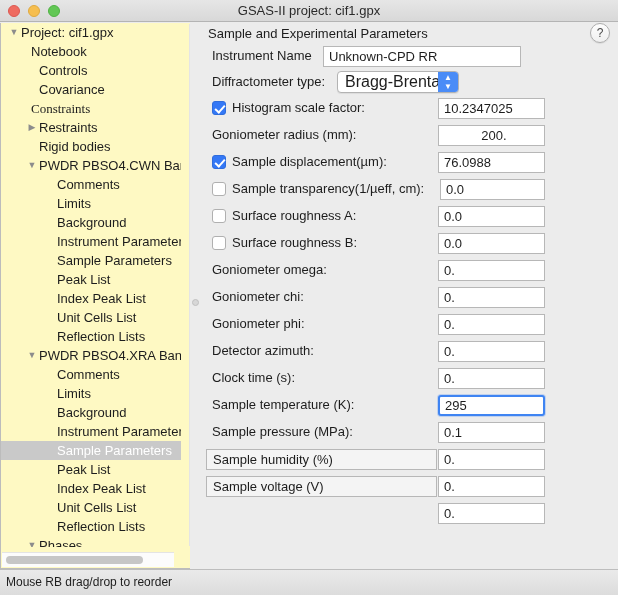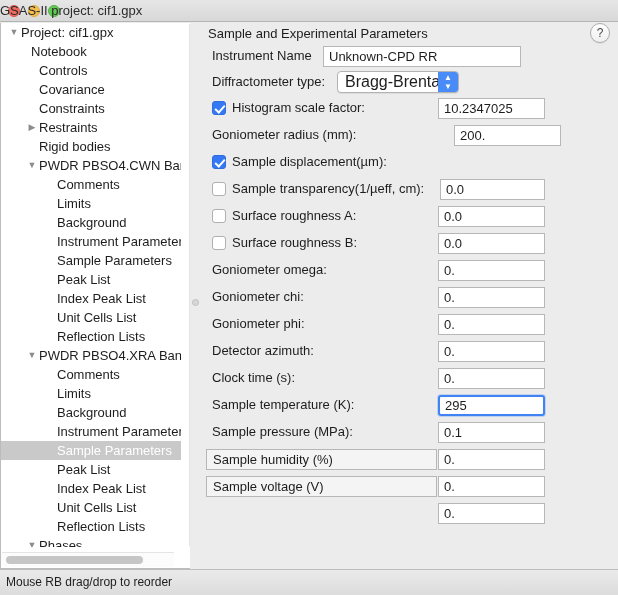--- a/index.html
+++ b/index.html
@@ -35,29 +35,30 @@
   .light {
     width: 12px; height: 12px; border-radius: 50%;
     box-sizing: border-box;
   }
   .light.red    { background: #ef6b60; border: 1px solid #dc5851; }
   .light.yellow { background: #f6be4f; border: 1px solid #e0a93f; }
   .light.green  { background: #62c755; border: 1px solid #4fb243; }
   .title-text {
     position: absolute; left: 0; top: 0;
     width: 618px; height: 22px; line-height: 22px;
+    text-align: center;
     font-size: 13px; font-weight: 400;
     color: #2a2a2a;
   }
 
   
   .tree-panel {
     position: absolute; left: 0; top: 23px;
     width: 206px; height: 546px;
-    background: #ffffff;
+    background: #fef9c3;
     border: 1px solid #bcbcbc;
     border-top: none;
     box-sizing: border-box;
     overflow: hidden;
   }
   .tree-inner {
     position: absolute; left: 0; top: 0;
     width: 180px; height: 524px;
     overflow: hidden;
   }
@@ -309,21 +310,21 @@
     </div>
     <div class="title-text">GSAS-II project: cif1.gpx</div>
   </div>
 
   <div class="tree-panel">
     <div class="tree-inner" id="tree-inner">
         <div class="tree-row" style="padding-left: 6px;"><span class="tw">▼</span><span class="lbl">Project: cif1.gpx</span></div>
         <div class="tree-row" style="padding-left: 16px;"><span class="tw"></span><span class="lbl">Notebook</span></div>
         <div class="tree-row" style="padding-left: 24px;"><span class="tw"></span><span class="lbl">Controls</span></div>
         <div class="tree-row" style="padding-left: 24px;"><span class="tw"></span><span class="lbl">Covariance</span></div>
-        <div class="tree-row" style="padding-left: 24px;"><span class="tw"></span><span class="lbl">Constraints</span></div>
+        <div class="tree-row" style="padding-left: 16px; font-family: Liberation Serif, serif;"><span class="tw"></span><span class="lbl">Constraints</span></div>
         <div class="tree-row" style="padding-left: 24px;"><span class="tw">▶</span><span class="lbl">Restraints</span></div>
         <div class="tree-row" style="padding-left: 24px;"><span class="tw"></span><span class="lbl">Rigid bodies</span></div>
         <div class="tree-row" style="padding-left: 24px;"><span class="tw">▼</span><span class="lbl">PWDR PBSO4.CWN Bank 1</span></div>
         <div class="tree-row" style="padding-left: 42px;"><span class="tw"></span><span class="lbl">Comments</span></div>
         <div class="tree-row" style="padding-left: 42px;"><span class="tw"></span><span class="lbl">Limits</span></div>
         <div class="tree-row" style="padding-left: 42px;"><span class="tw"></span><span class="lbl">Background</span></div>
         <div class="tree-row" style="padding-left: 42px;"><span class="tw"></span><span class="lbl">Instrument Parameters</span></div>
         <div class="tree-row" style="padding-left: 42px;"><span class="tw"></span><span class="lbl">Sample Parameters</span></div>
         <div class="tree-row" style="padding-left: 42px;"><span class="tw"></span><span class="lbl">Peak List</span></div>
         <div class="tree-row" style="padding-left: 42px;"><span class="tw"></span><span class="lbl">Index Peak List</span></div>
@@ -371,25 +372,26 @@
     </div>
 
     <div id="fields">
         <div class="row" style="top: 74px;">
           <div class="chk on"></div>
           <div class="lab indent">Histogram scale factor:</div>
           <div class="inp" style="left: 238px; width: 107px;">10.2347025</div>
         </div>
         <div class="row" style="top: 101px;">
           <div class="lab noindent">Goniometer radius (mm):</div>
-          <div class="inp" style="left: 254px; width: 107px;">200.</div>
+          <div class="inp" style="left: 238px; width: 107px; text-align: center;">200.</div>
         </div>
         <div class="row" style="top: 128px;">
           <div class="chk on"></div>
           <div class="lab indent">Sample displacement(µm):</div>
+          <div class="inp" style="left: 238px; width: 107px;">76.0988</div>
         </div>
         <div class="row" style="top: 155px;">
           <div class="chk"></div>
           <div class="lab indent">Sample transparency(1/µeff, cm):</div>
           <div class="inp" style="left: 240px; width: 105px;">0.0</div>
         </div>
         <div class="row" style="top: 182px;">
           <div class="chk"></div>
           <div class="lab indent">Surface roughness A:</div>
           <div class="inp" style="left: 238px; width: 107px;">0.0</div>

